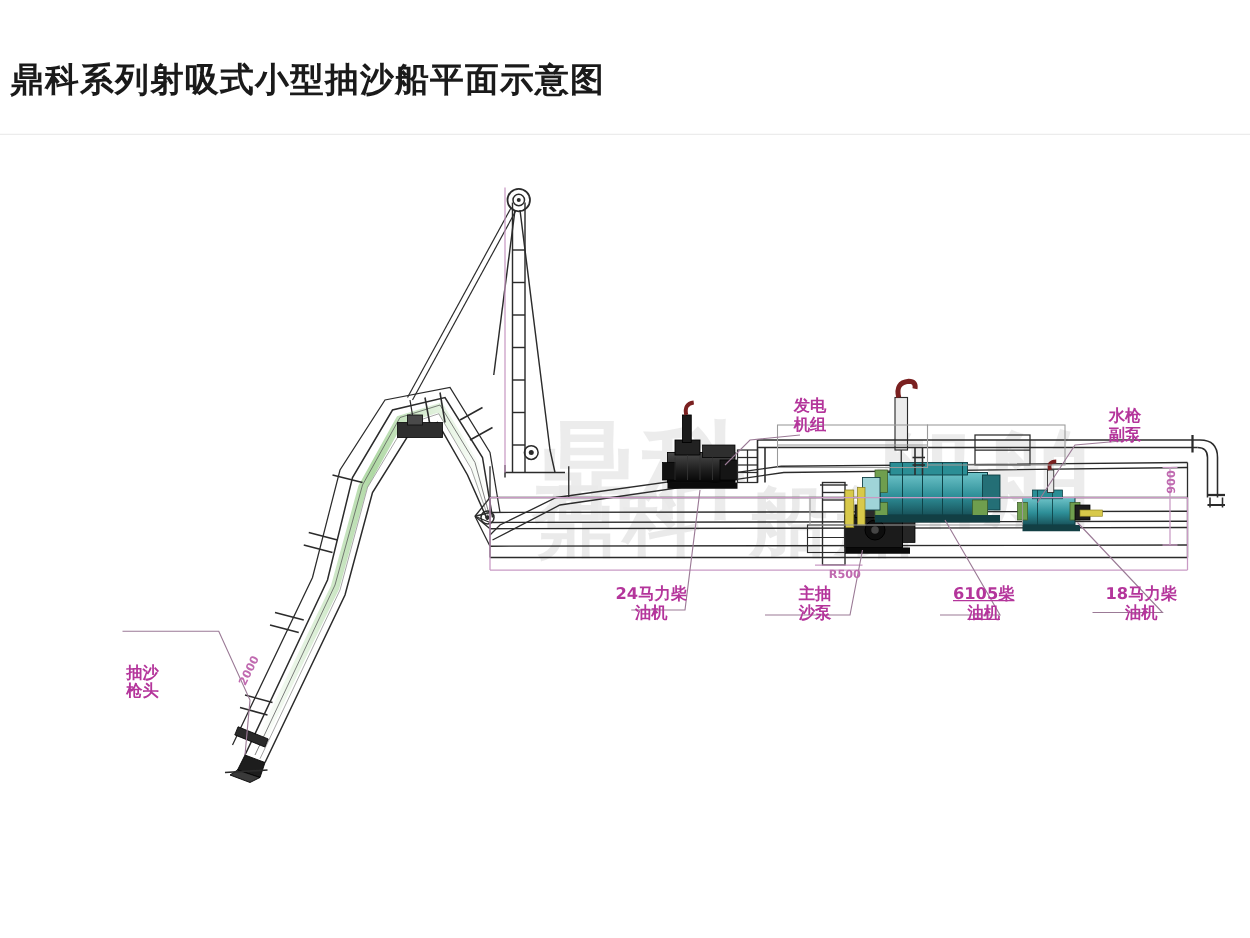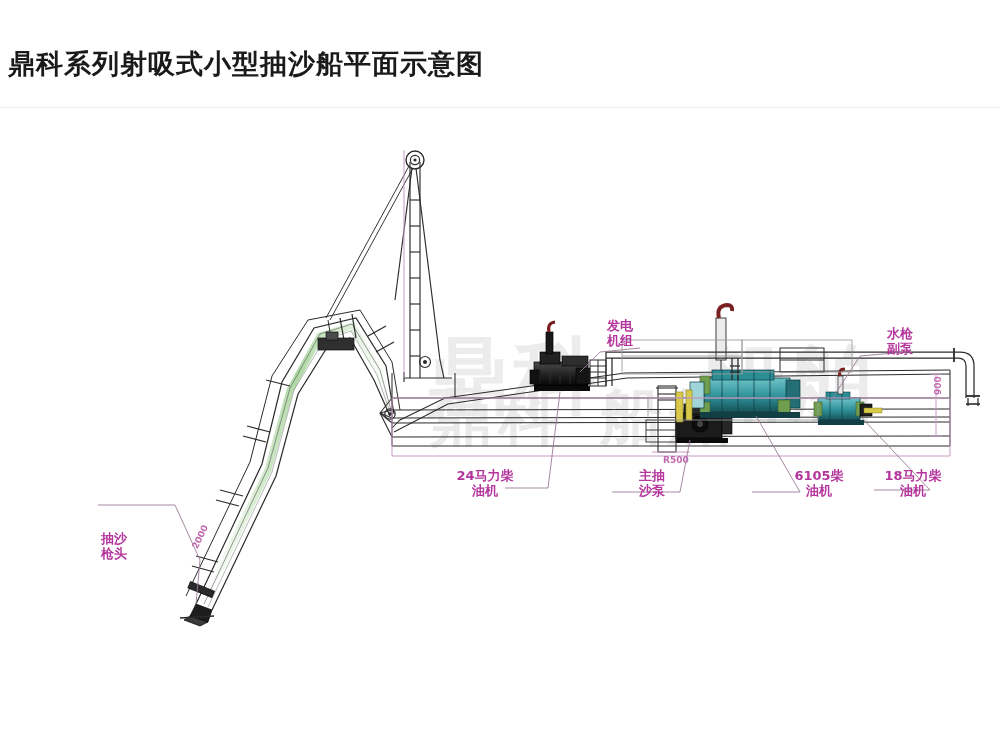--- a/index.html
+++ b/index.html
@@ -338,30 +338,30 @@
 
       <path d="M 906,352 L 860,356 L 830,402"></path>
 
       <path d="M 874,490 L 930,490 L 862,418"></path>
     </g>
   </svg>
 
   <div class="lbl" style="left:92px;top:487px;width:44px;margin-top:44px;">抽沙
 枪头</div>
 
-  <div class="lbl" style="left:450px;top:468px;width:70px;">24马力柴
+  <div class="lbl" style="left:486px;top:468px;width:70px;">24马力柴
 油机</div>
 
-  <div class="lbl" style="left:598px;top:318px;width:44px;">发电
+  <div class="lbl" style="left:626px;top:318px;width:44px;">发电
 机组</div>
 
   <div class="lbl" style="left:630px;top:468px;width:44px;">主抽
 沙泵</div>
 
-  <div class="lbl" style="left:788px;top:468px;width:62px;">6105柴
+  <div class="lbl" style="left:756px;top:468px;width:62px;text-decoration:underline;">6105柴
 油机</div>
 
   <div class="lbl" style="left:878px;top:326px;width:44px;">水枪
 副泵</div>
 
   <div class="lbl" style="left:878px;top:468px;width:70px;text-align:center;">18马力柴
 油机</div>
 
   <div class="dim" style="left:190px;top:546px;transform:rotate(-64deg);transform-origin:left top;">2000</div>
 

